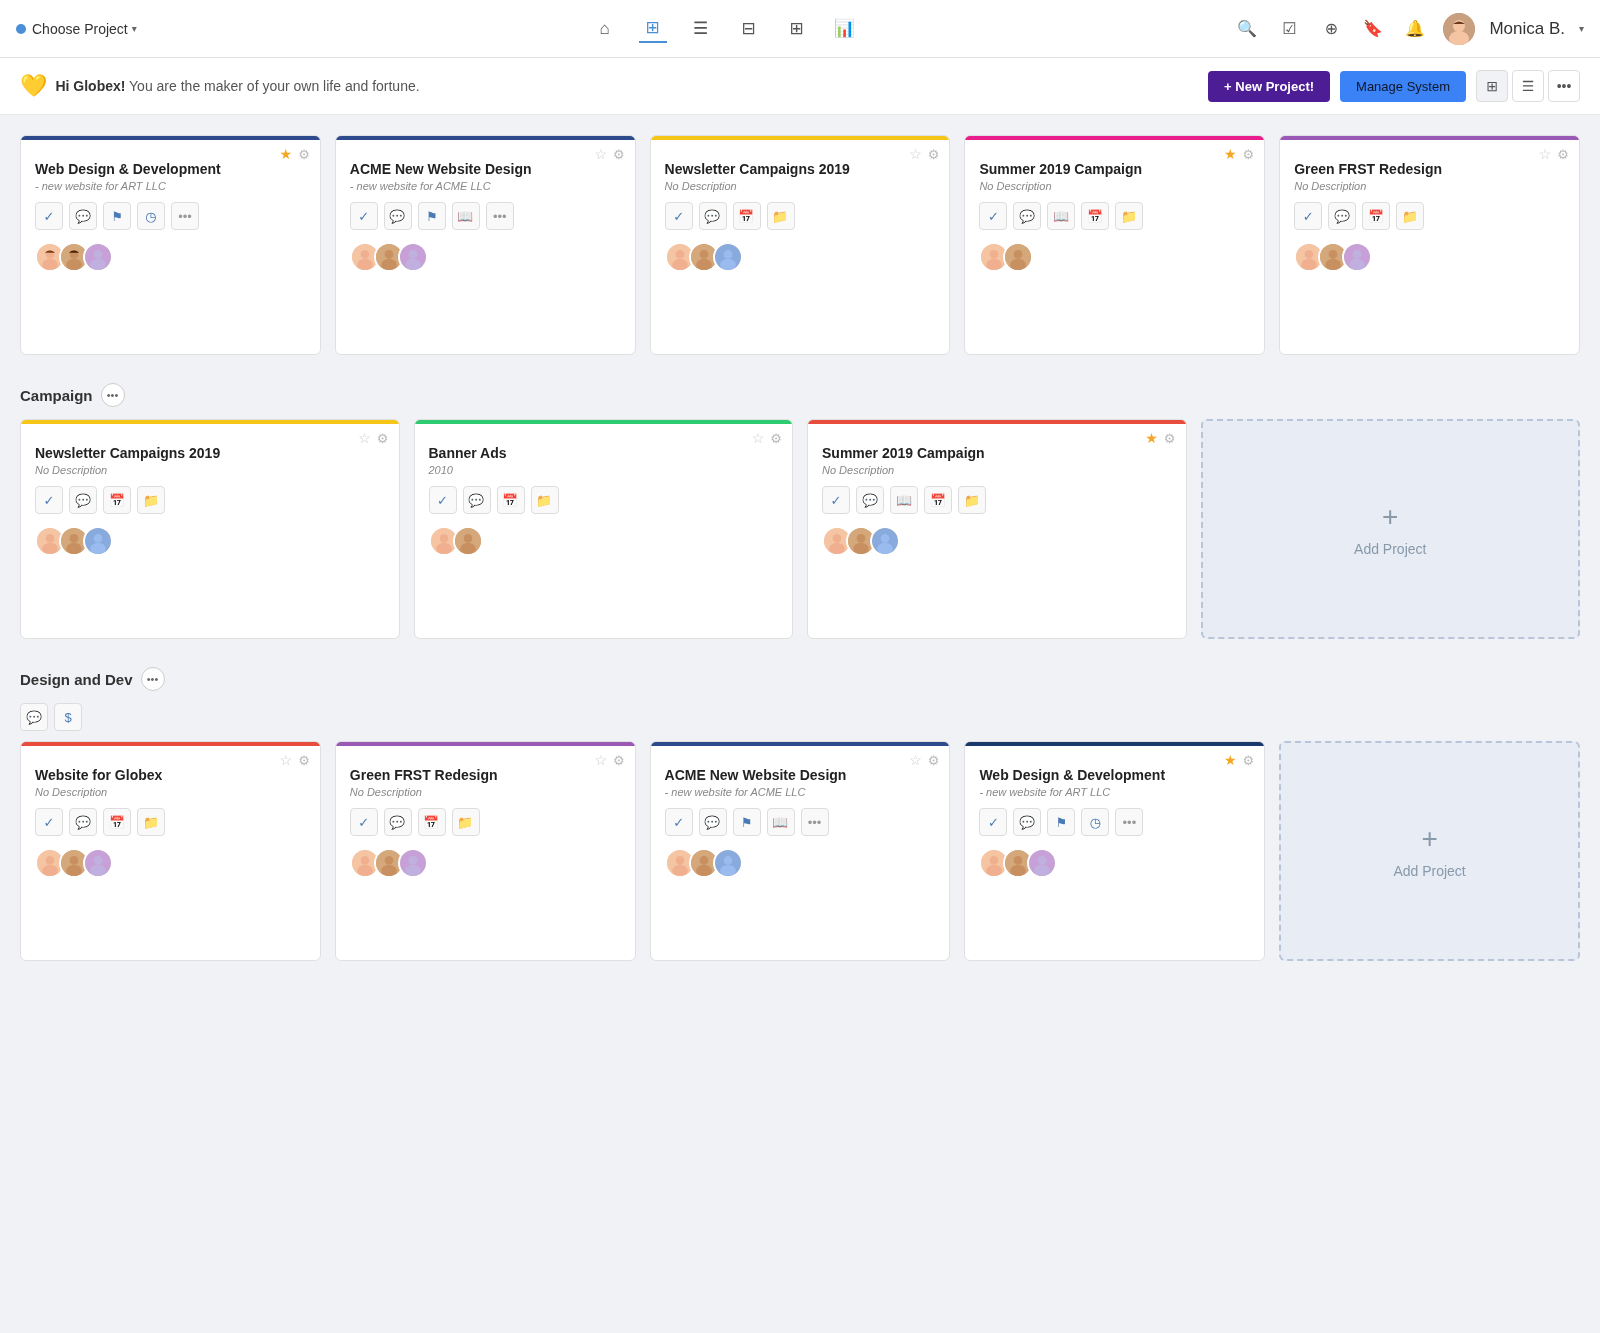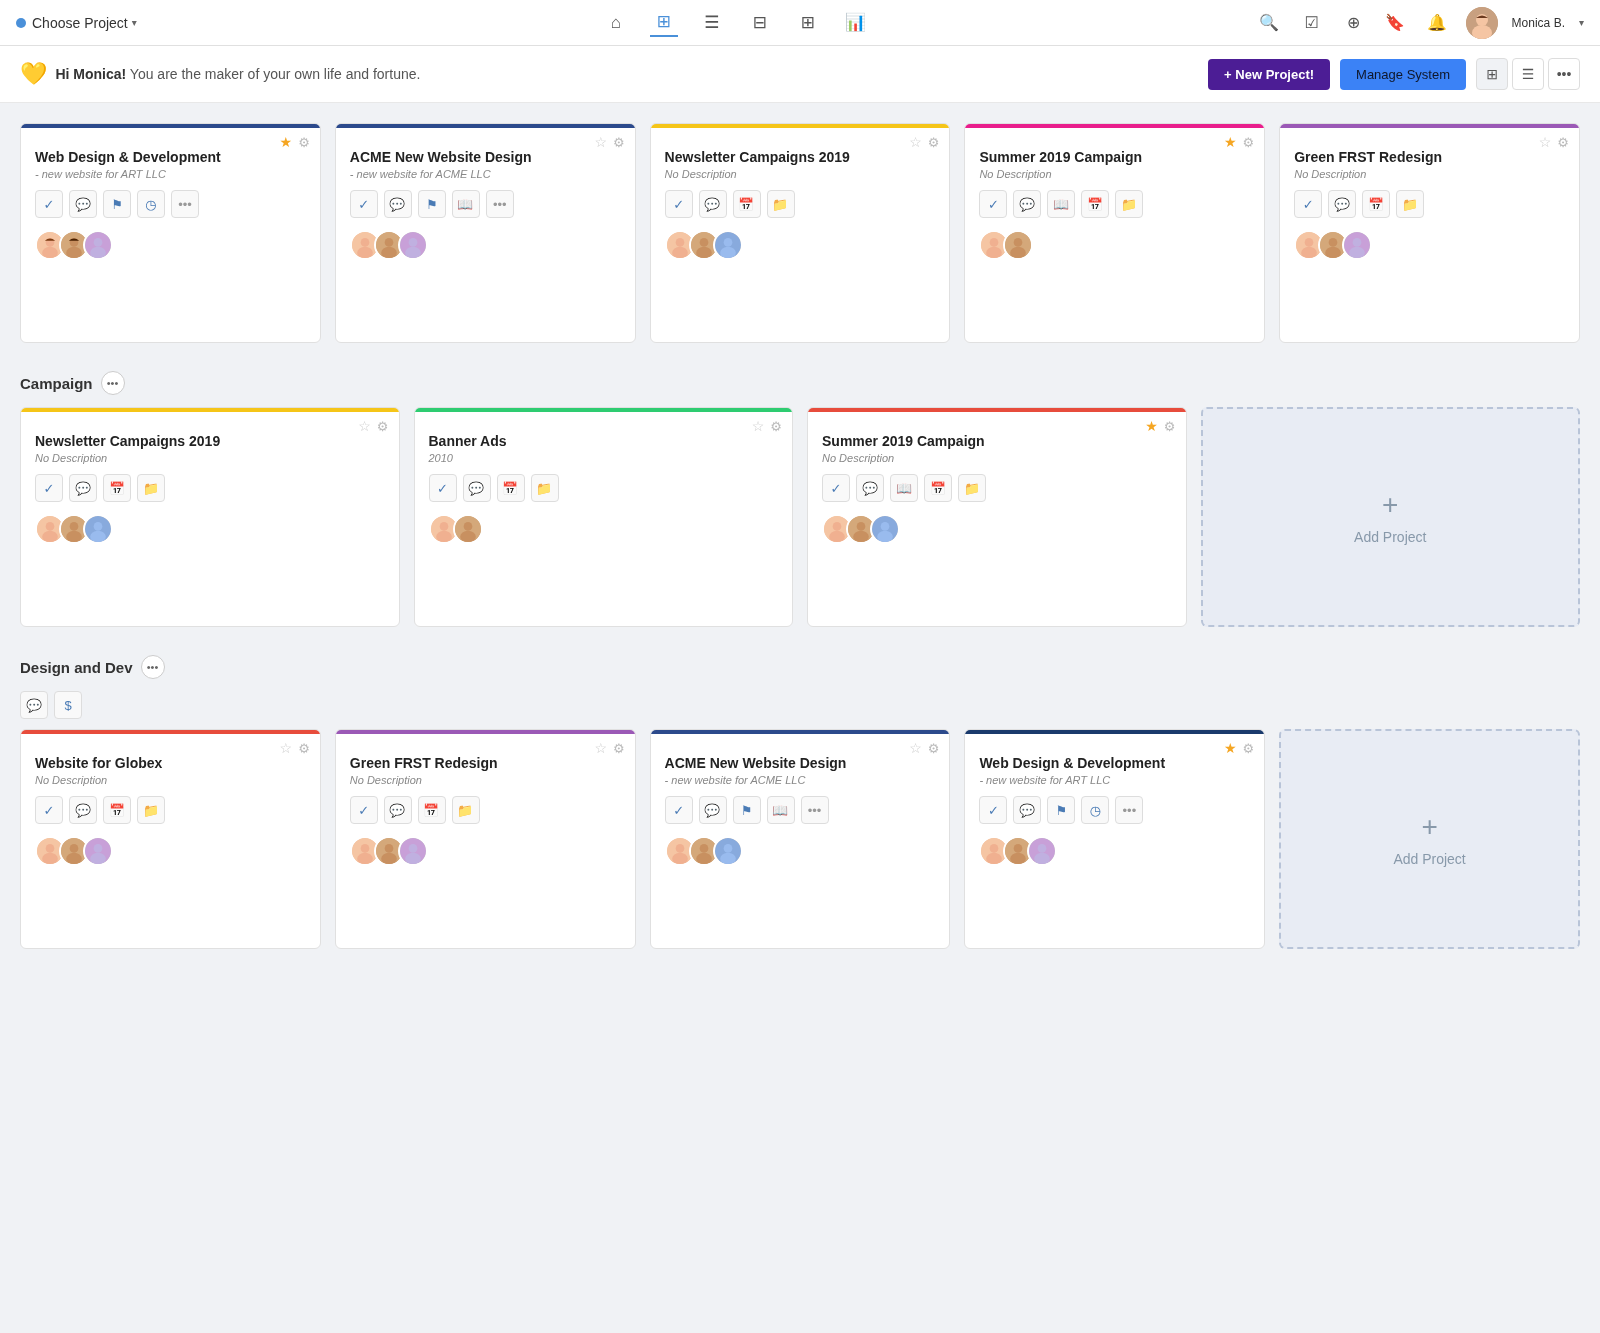--- a/index.html
+++ b/index.html
@@ -2,37 +2,37 @@
 <html><head>
   <meta charset="utf-8">
   <style>
     * { box-sizing: border-box; margin: 0; padding: 0; }
     body { font-family: -apple-system, BlinkMacSystemFont, 'Segoe UI', sans-serif; background: #f0f2f5; color: #333; font-size: 13px; }
 
     
     .topnav {
       background: #fff;
       border-bottom: 1px solid #e0e0e0;
-      height: 46px;
+      height: 58px;
       display: flex;
       align-items: center;
       padding: 0 16px;
       position: relative;
     }
     .topnav-left { display: flex; align-items: center; gap: 6px; min-width: 200px; }
     .topnav-left .dot { width: 10px; height: 10px; background: #4a90d9; border-radius: 50%; }
     .topnav-left .project-chooser { font-size: 14px; font-weight: 500; color: #333; cursor: pointer; display: flex; align-items: center; gap: 4px; }
     .topnav-left .project-chooser .chevron { font-size: 10px; color: #666; }
     .topnav-center { flex: 1; display: flex; justify-content: center; align-items: center; gap: 20px; }
     .nav-icon { width: 28px; height: 28px; display: flex; align-items: center; justify-content: center; cursor: pointer; color: #555; font-size: 17px; }
     .nav-icon.active { color: #4a90d9; border-bottom: 2px solid #4a90d9; }
     .topnav-right { display: flex; align-items: center; gap: 14px; min-width: 200px; justify-content: flex-end; }
     .topnav-right .nav-icon { font-size: 16px; }
     .user-avatar { width: 32px; height: 32px; border-radius: 50%; background: #c0a080; display: flex; align-items: center; justify-content: center; overflow: hidden; }
-    .user-name { font-size: 12px; font-weight: 500; cursor: pointer; }
+    .user-name { font-size: 17px; font-weight: 500; cursor: pointer; }
 
     
     .header-bar {
       background: #fff;
       padding: 12px 20px;
       display: flex;
       align-items: center;
       justify-content: space-between;
       border-bottom: 1px solid #e8e8e8;
     }
@@ -154,21 +154,21 @@
         </svg>
     </div>
     <span class="user-name">Monica B.</span>
     <span class="chevron" style="font-size:10px;color:#666;">▾</span>
   </div>
 </nav>
 
 <div class="header-bar">
   <div class="greeting">
     <span class="emoji">💛</span>
-    <span><strong>Hi Monica!</strong>
+    <span><strong>Hi Globex!</strong>
     <span>You are the maker of your own life and fortune.</span></span>
   </div>
   <div class="header-actions">
     <button class="btn-new-project">+ New Project!</button>
     <button class="btn-manage">Manage System</button>
     <div class="view-btns">
       <div class="view-btn active">⊞</div>
       <div class="view-btn">☰</div>
       <div class="view-btn">•••</div>
     </div>

